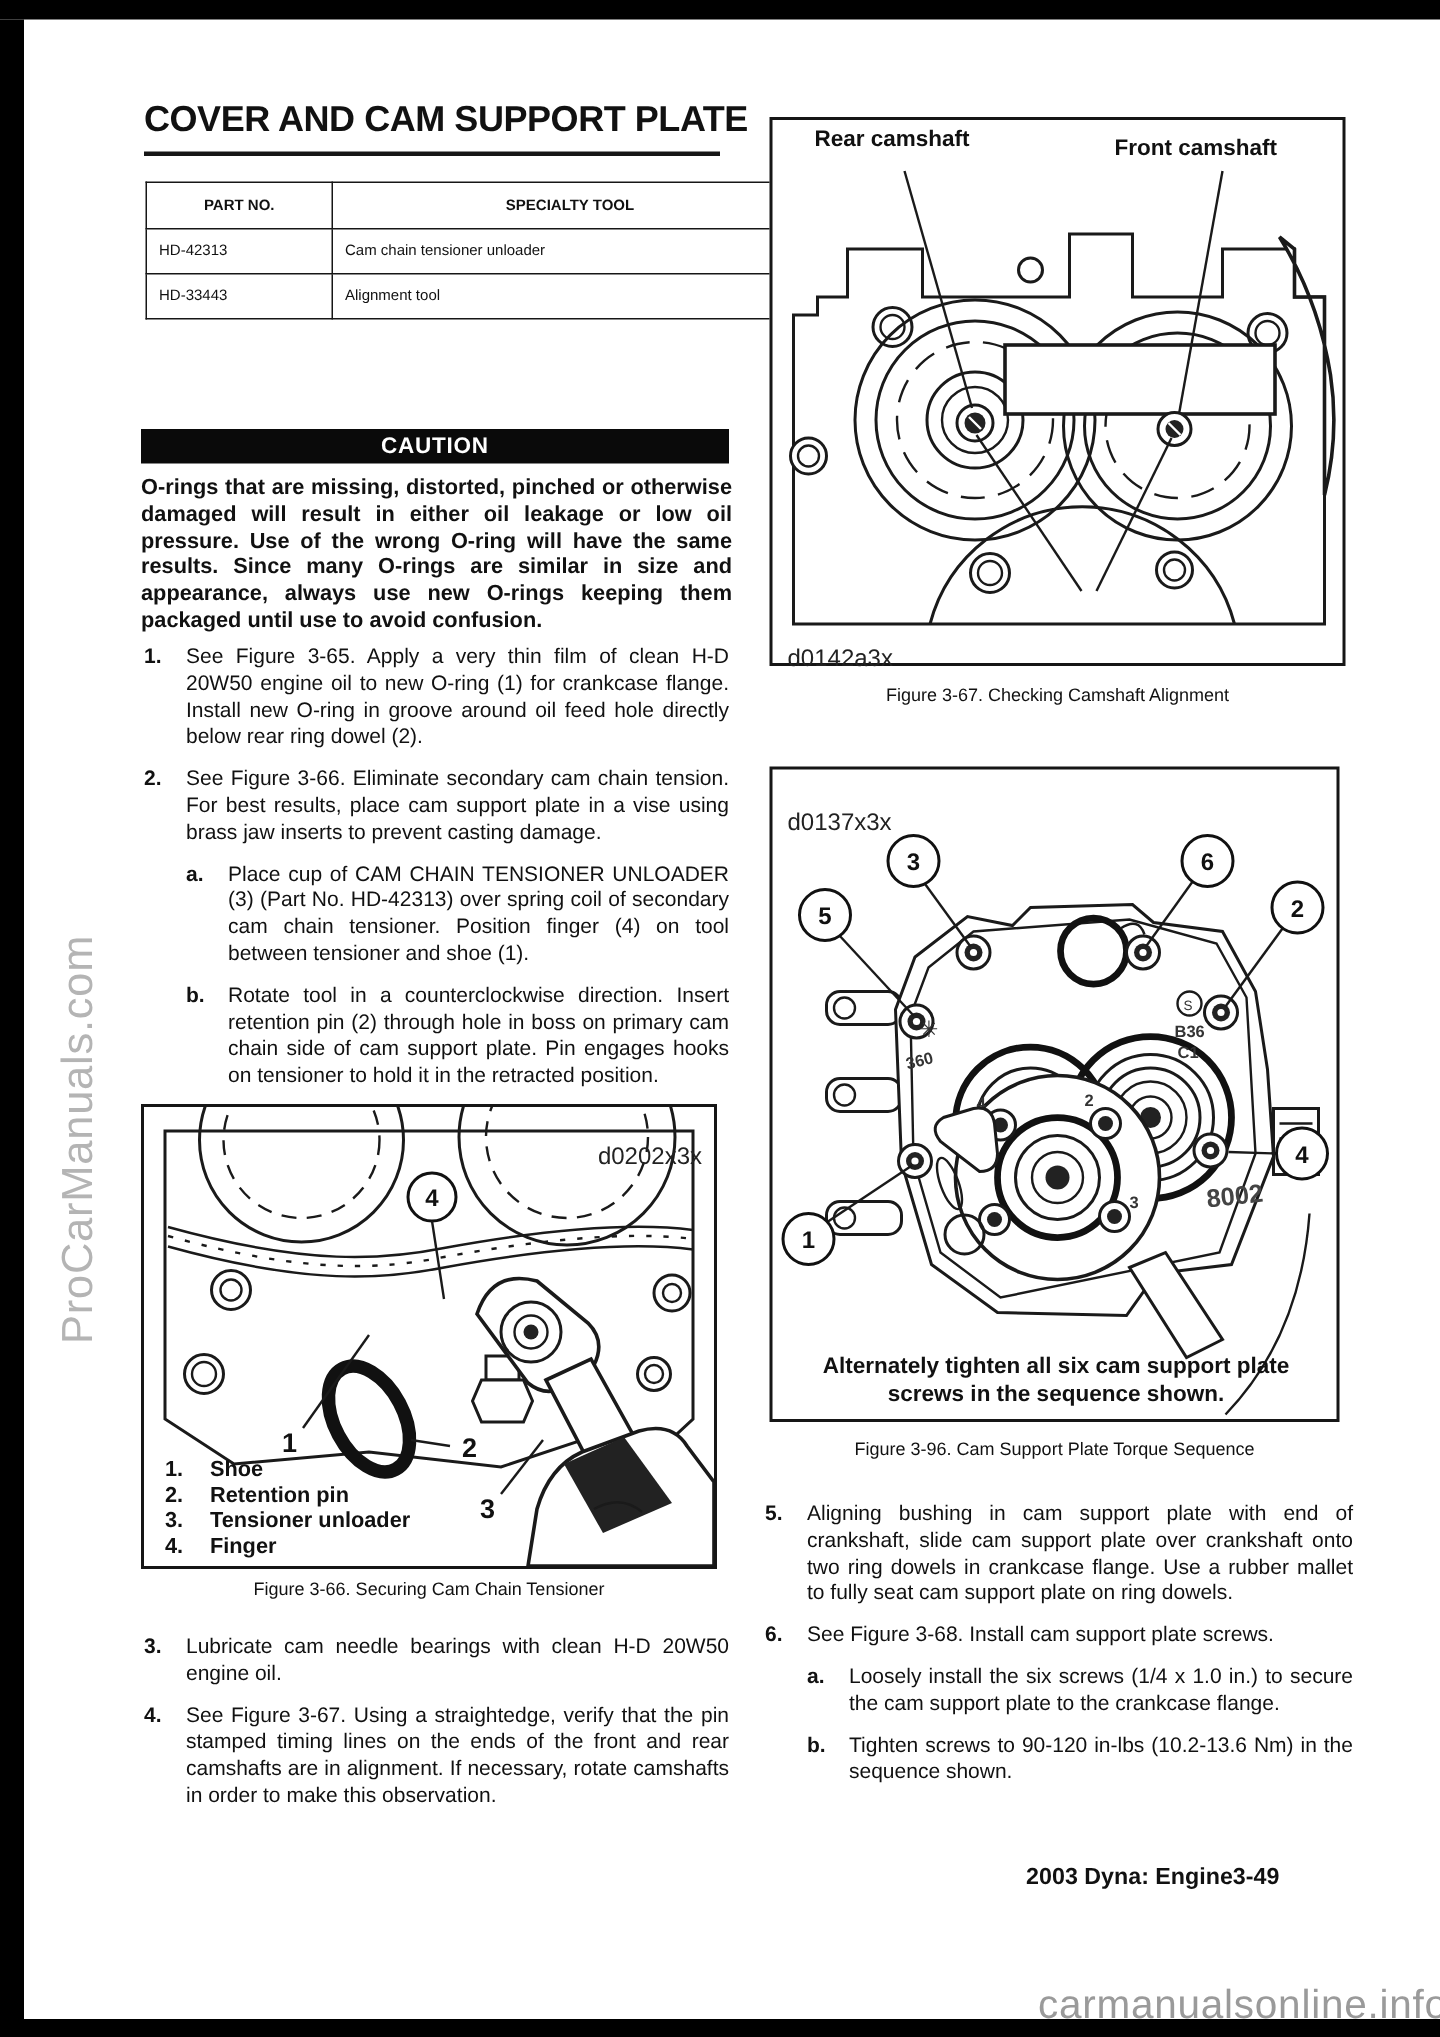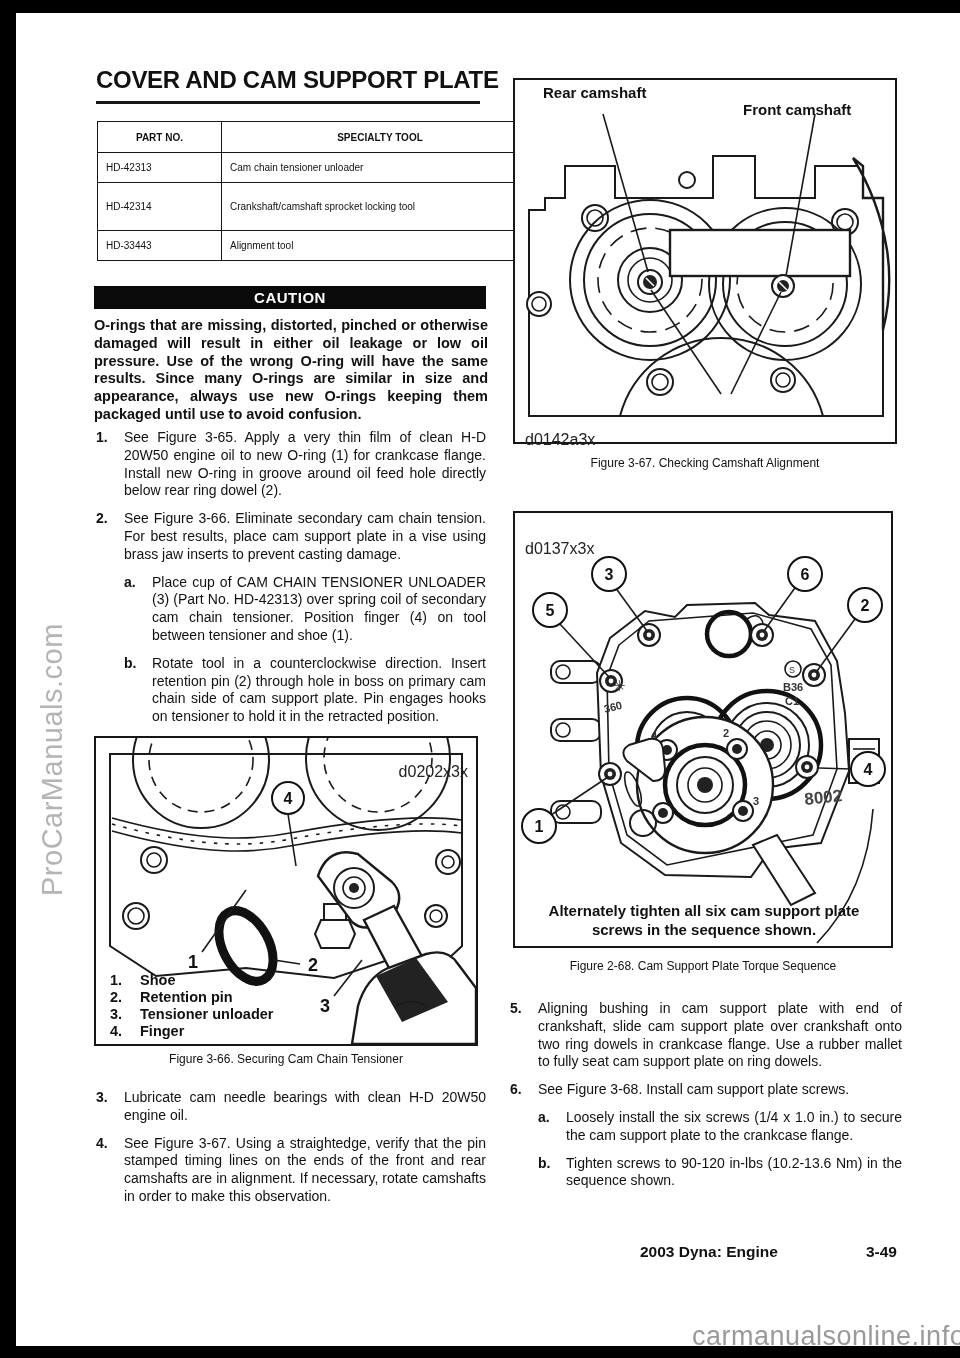--- a/index.html
+++ b/index.html
@@ -71,21 +71,21 @@
     position:absolute; text-align:center; font-weight:normal; font-size:12px;
   }
   .legend66 { position:absolute; left:14px; top:234px; font-size:14.5px; font-weight:bold; line-height:17px; }
   .legend66 .lrow { display:flex; }
   .legend66 .ln { width:30px; }
   .pinlabel { position:absolute; left:148px; top:316px; width:150px; text-align:center;
     font-weight:bold; font-size:15px; line-height:18px; }
   .note68 { position:absolute; left:10px; top:388px; width:358px; text-align:center;
     font-weight:bold; font-size:15px; line-height:19px; }
 
-  .footer { left:640px; top:1243px; width:257px; display:flex; justify-content:space-between;
+  .footer { left:640px; top:1243px; width:257px; display:flex; justify-content:center;
     font-weight:bold; font-size:15.5px; }
 
   
   svg { display:block; }
   svg text { font-family:"Liberation Sans", sans-serif; }
   .s1 { stroke:#1a1a1a; stroke-width:1.6; fill:none; }
   .s2 { stroke:#1a1a1a; stroke-width:2; fill:none; }
   .s2f { stroke:#1a1a1a; stroke-width:2; fill:#fff; }
   .s2w { stroke:#1a1a1a; stroke-width:2.4; fill:#fff; }
   .bold4 { stroke:#111; stroke-width:4.5; fill:none; }
@@ -109,24 +109,20 @@
 
 <table class="tools">
   <tbody>
       <tr>
     <th>PART NO.</th>
     <th>SPECIALTY TOOL</th>
   </tr>
   <tr>
     <td class="part">HD-42313</td>
     <td>Cam chain tensioner unloader</td>
-  </tr>
-  <tr>
-    <td class="part">HD-42314</td>
-    <td style="height:48px">Crankshaft/camshaft sprocket locking tool</td>
   </tr>
   <tr>
     <td class="part">HD-33443</td>
     <td>Alignment tool</td>
   </tr>
 </tbody>
   </table>
 
 <div class="abs caution-bar">CAUTION</div>
 <div class="abs caution-body">O-rings that are missing, distorted, pinched or otherwise damaged will result in either oil leakage or low oil pressure. Use of the wrong O-ring will have the same results. Since many O-rings are similar in size and appearance, always use new O-rings keeping them packaged until use to avoid confusion.</div>
@@ -296,21 +292,21 @@
     </g>
 
     <path class="s2" d="M105,336 A105,105 0 0 1 308,336"></path>
 
     <line class="s1" x1="88" y1="34" x2="133" y2="192"></line>
     <line class="s1" x1="300" y1="34" x2="271" y2="196"></line>
     <line class="s1" x1="206" y1="314" x2="136" y2="210"></line>
     <line class="s1" x1="216" y1="314" x2="266" y2="212"></line>
   </svg>
   <div class="figlabel" style="left:28px; top:4px;">Rear camshaft</div>
-  <div class="figlabel" style="left:228px; top:10px;margin-top:11px;">Front camshaft</div>
+  <div class="figlabel" style="left:228px; top:10px;">Front camshaft</div>
   <div class="figcode" style="left:10px; top:332px;">d0142a3x</div>
 </div>
 <div class="figcaption" style="left:513px; top:456px; width:384px;">Figure 3-67. Checking Camshaft Alignment</div>
 
 <div class="figbox" style="left:513px; top:511px; width:380px; height:437px;">
   <svg width="376" height="433" viewBox="0 0 376 433">
 
     <g>
       <rect class="s2f" x="36" y="148" width="50" height="22" rx="9"></rect>
         <circle class="s1" cx="48" cy="159" r="7"></circle>
@@ -445,21 +441,21 @@
     </g>
     <g class="callout">
       <line class="s1" x1="36" y1="302" x2="93" y2="264"></line>
       <circle cx="24" cy="313" r="17"></circle>
         <text x="24" y="319">1</text>
     </g>
   </svg>
   <div class="figcode" style="left:10px; top:8px;">d0137x3x</div>
   <div class="note68">Alternately tighten all six cam support plate screws in the sequence shown.</div>
 </div>
-<div class="figcaption" style="left:513px; top:959px; width:380px;">Figure 2-68. Cam Support Plate Torque Sequence</div>
+<div class="figcaption" style="left:513px; top:959px; width:380px;">Figure 3-96. Cam Support Plate Torque Sequence</div>
 
 <div class="steps" style="left:510px; top:1000px; width:392px;">
   <div class="step">
     <div class="sn">5.</div>
     <div class="sb">Aligning bushing in cam support plate with end of crankshaft, slide cam support plate over crankshaft onto two ring dowels in crankcase flange. Use a rubber mallet to fully seat cam support plate on ring dowels.</div>
   </div>
   <div class="step">
     <div class="sn">6.</div>
     <div class="sb">See Figure 3-68. Install cam support plate screws.</div>
   </div>

